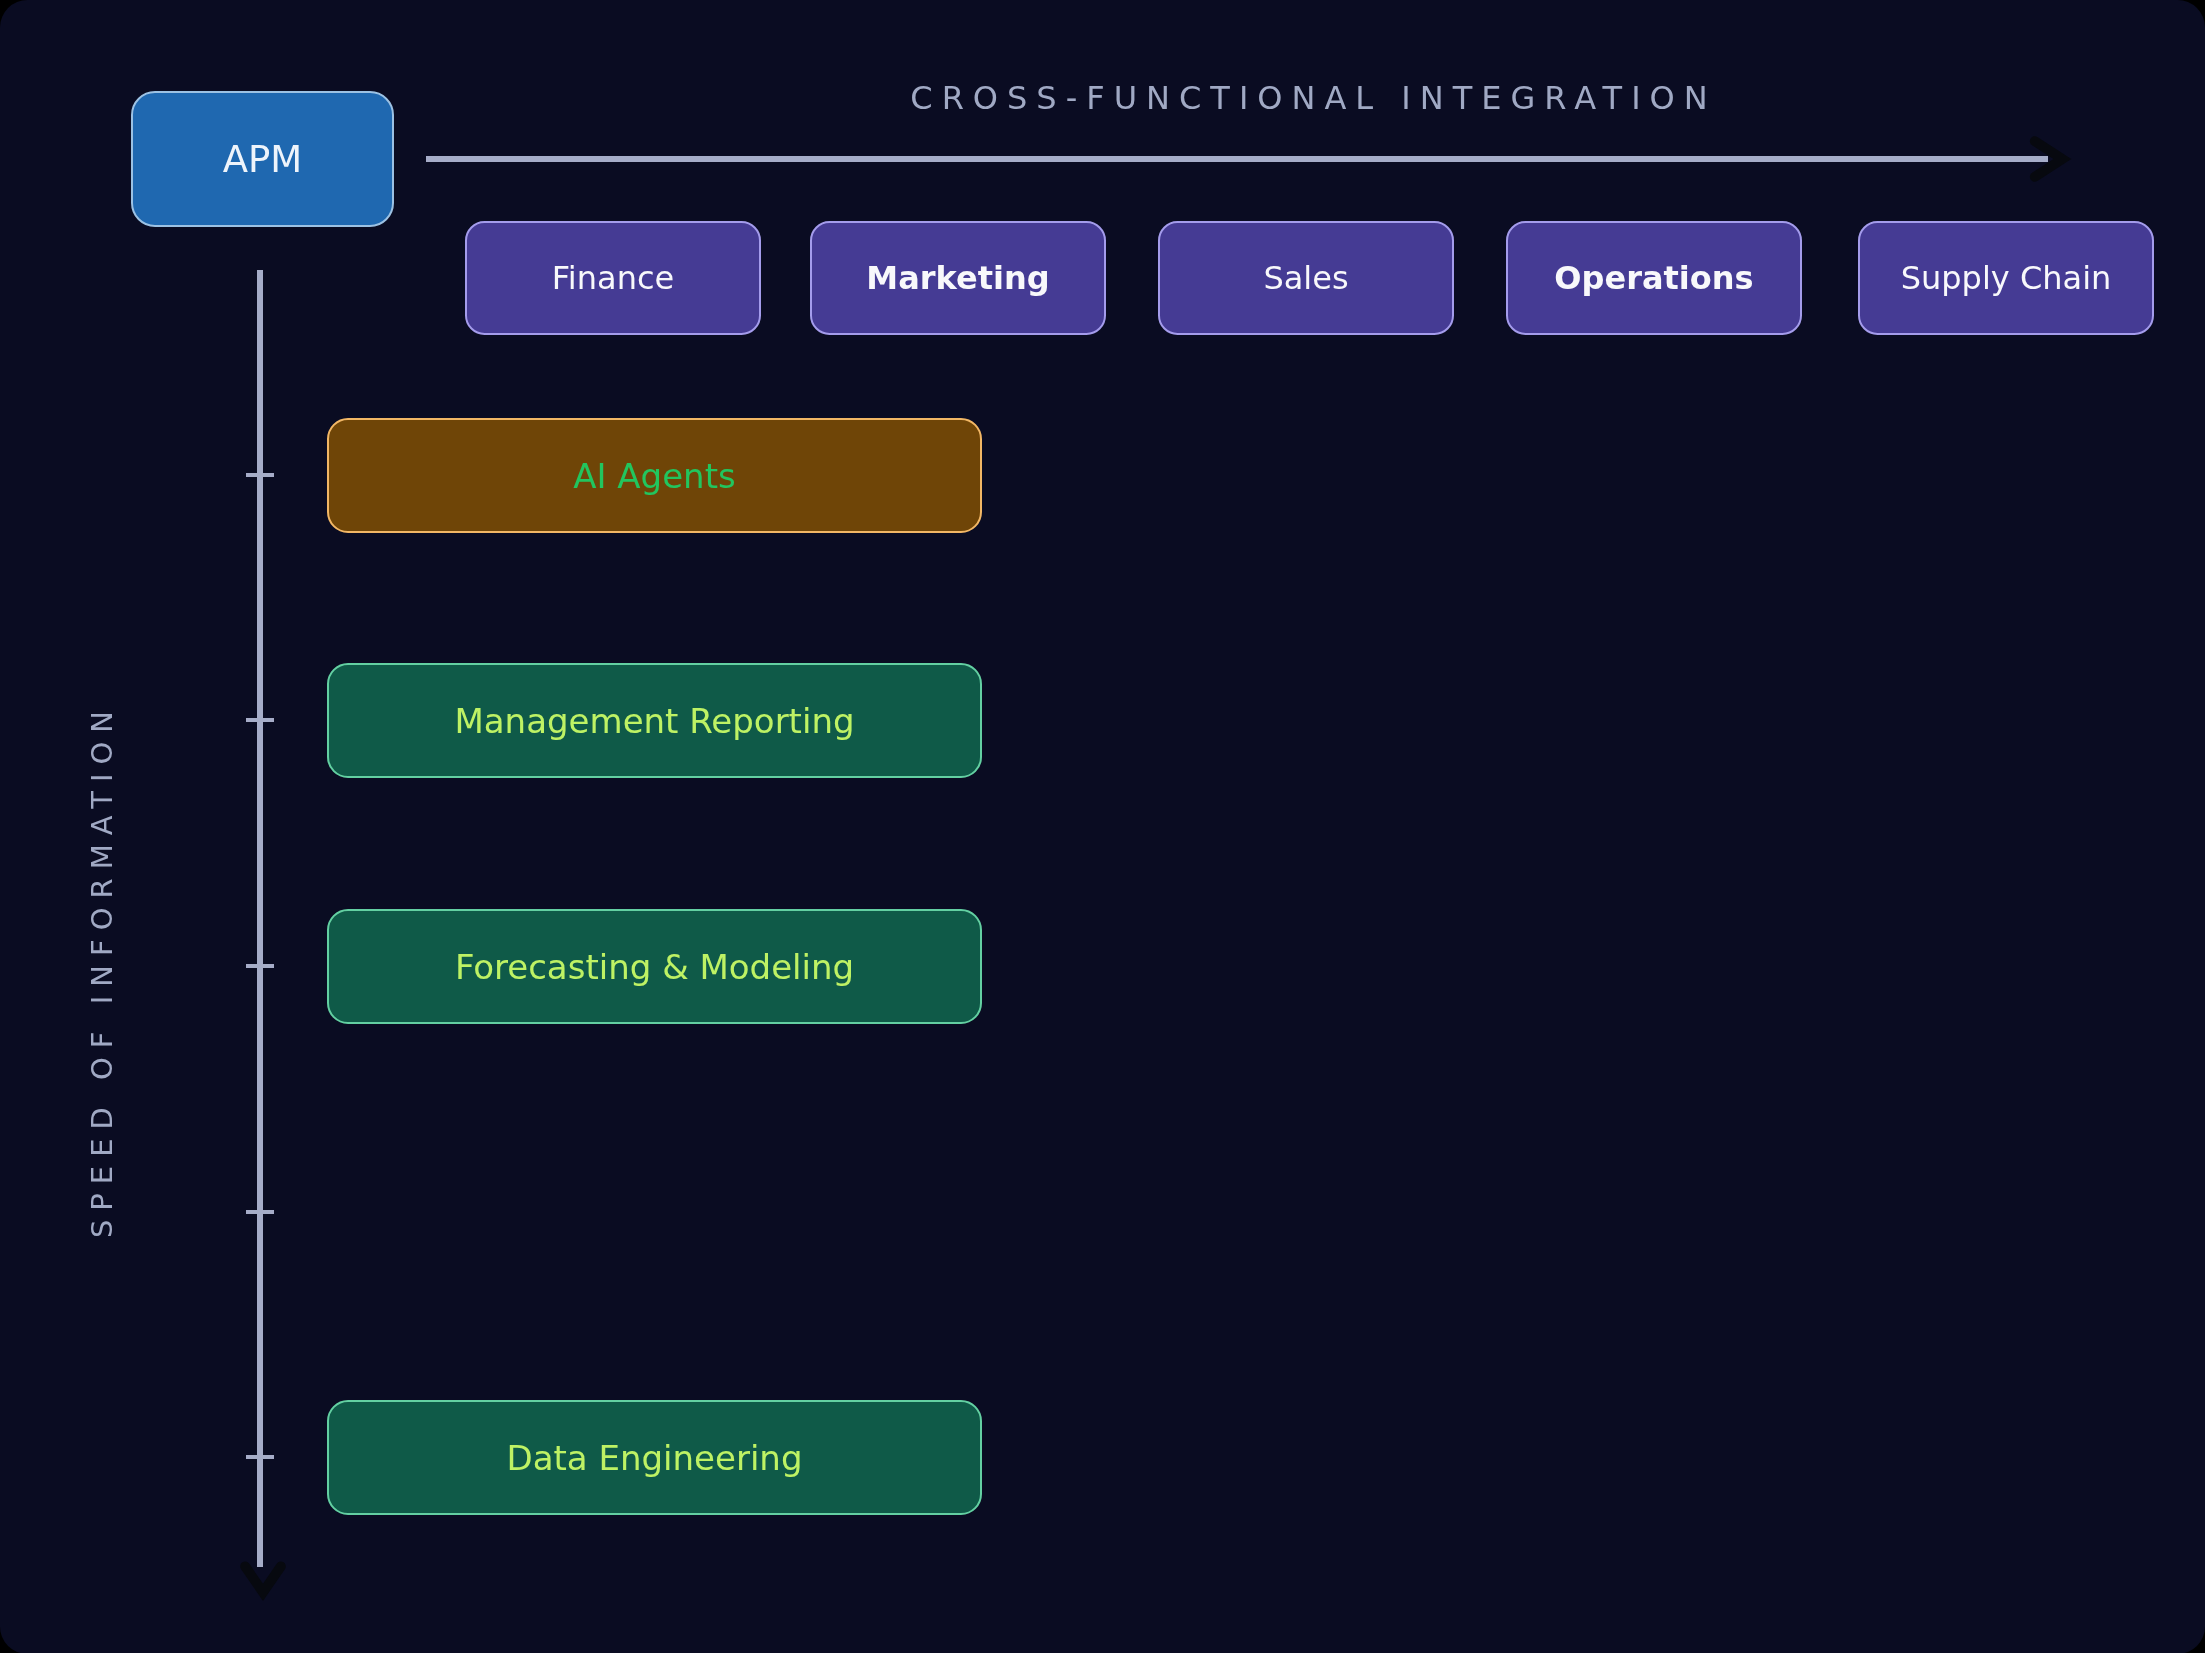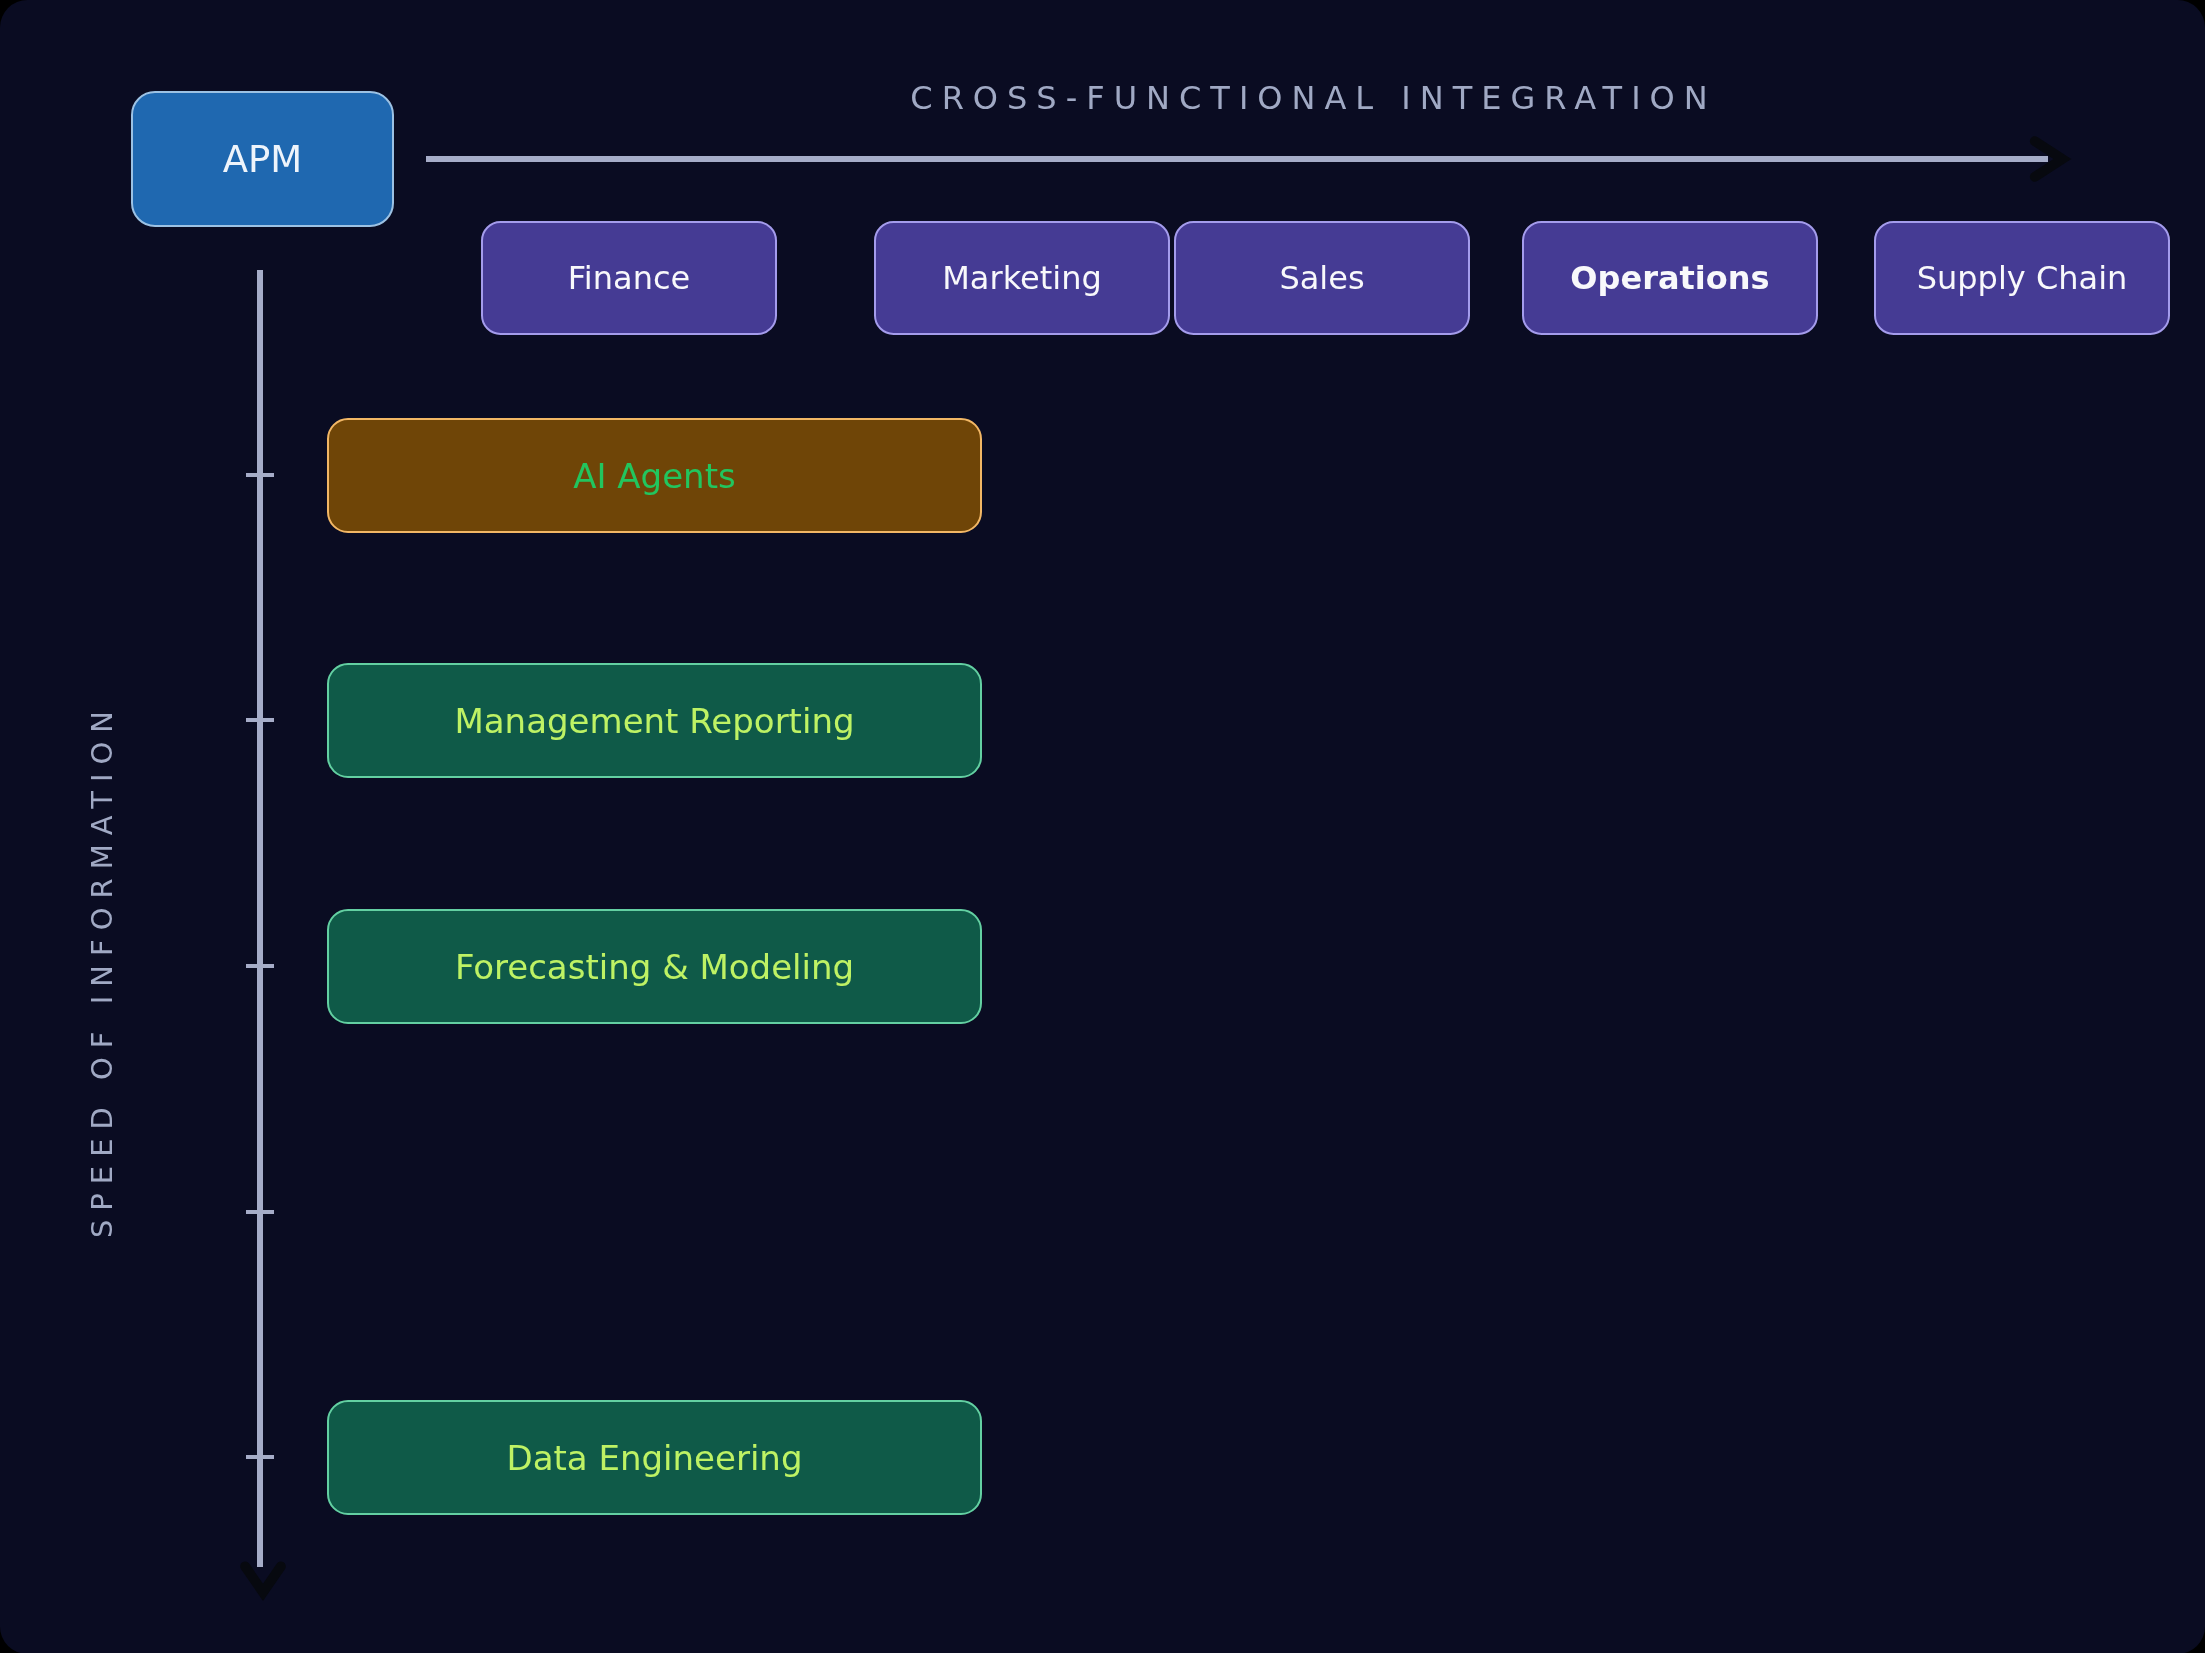--- a/index.html
+++ b/index.html
@@ -88,24 +88,23 @@
   .ytick.t5 { top: 1455px; }
   
   .func {
     top: 221px;
     width: 296px; height: 114px;
     background: var(--function-fill, #453b94);
     border: 2.4px solid var(--function-border, #a49cec);
     border-radius: 19.5px;
     color: #f8f8fb;
     font-size: 32px;
-    margin-left: 16px;
   }
   .func.f1 { left: 465px; }
-  .func.f2 { left: 858px; }
+  .func.f2 { left: 810px; font-weight: bold; }
   .func.f3 { left: 1158px; }
   .func.f4 { left: 1506px; font-weight: bold; }
   .func.f5 { left: 1858px; }
   
   .cap {
     left: 327px;
     width: 655px; height: 115px;
     border-radius: 21px;
     font-size: 34px;
   }

